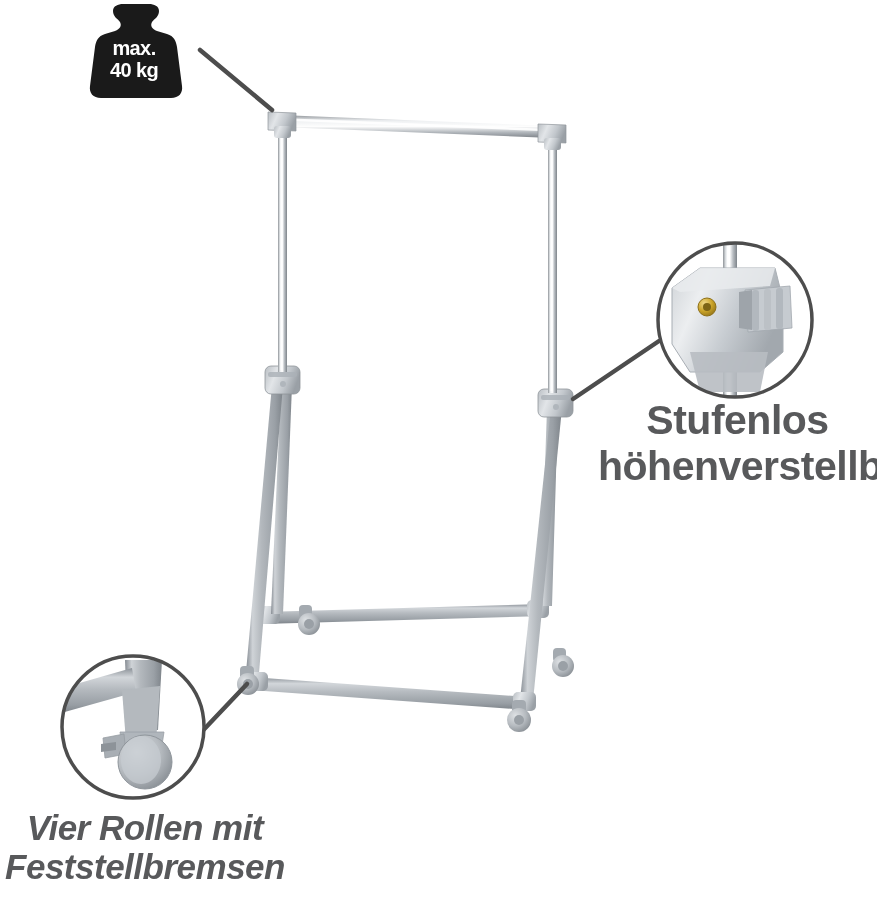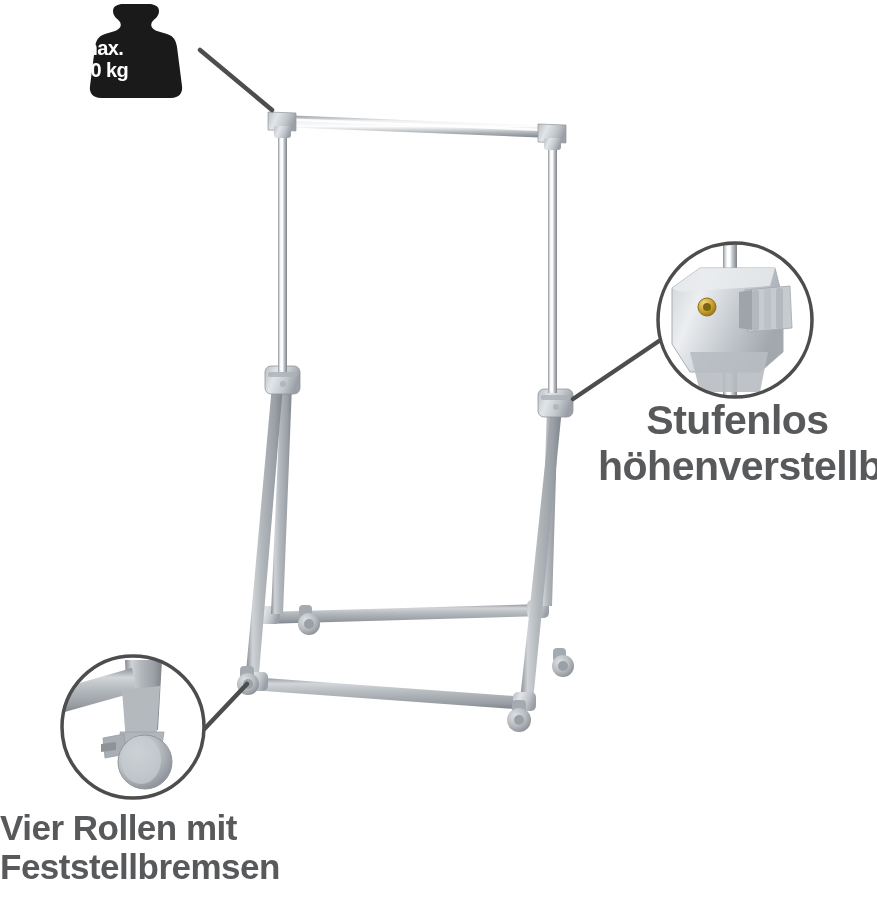--- a/index.html
+++ b/index.html
@@ -44,29 +44,30 @@
     left: 598px;
     top: 398px;
     width: 279px;
     text-align: center;
     font-size: 41px;
   }
   #callout-casters-text {
     left: 0px;
     top: 808px;
     width: 290px;
-    text-align: left;
+    text-align: center;
     font-size: 35px;
+    font-style: italic;
   }
   .weight-badge-label {
     position: absolute;
-    left: 80px;
+    left: 96px;
     top: 38px;
     width: 76px;
-    text-align: left;
+    text-align: center;
     color: #ffffff;
     font-weight: bold;
     font-size: 20px;
     line-height: 1.08;
     font-family: "Liberation Sans", sans-serif;
     letter-spacing: -0.6px;
     white-space: pre-line;
     pointer-events: none;
   }
 </style>

